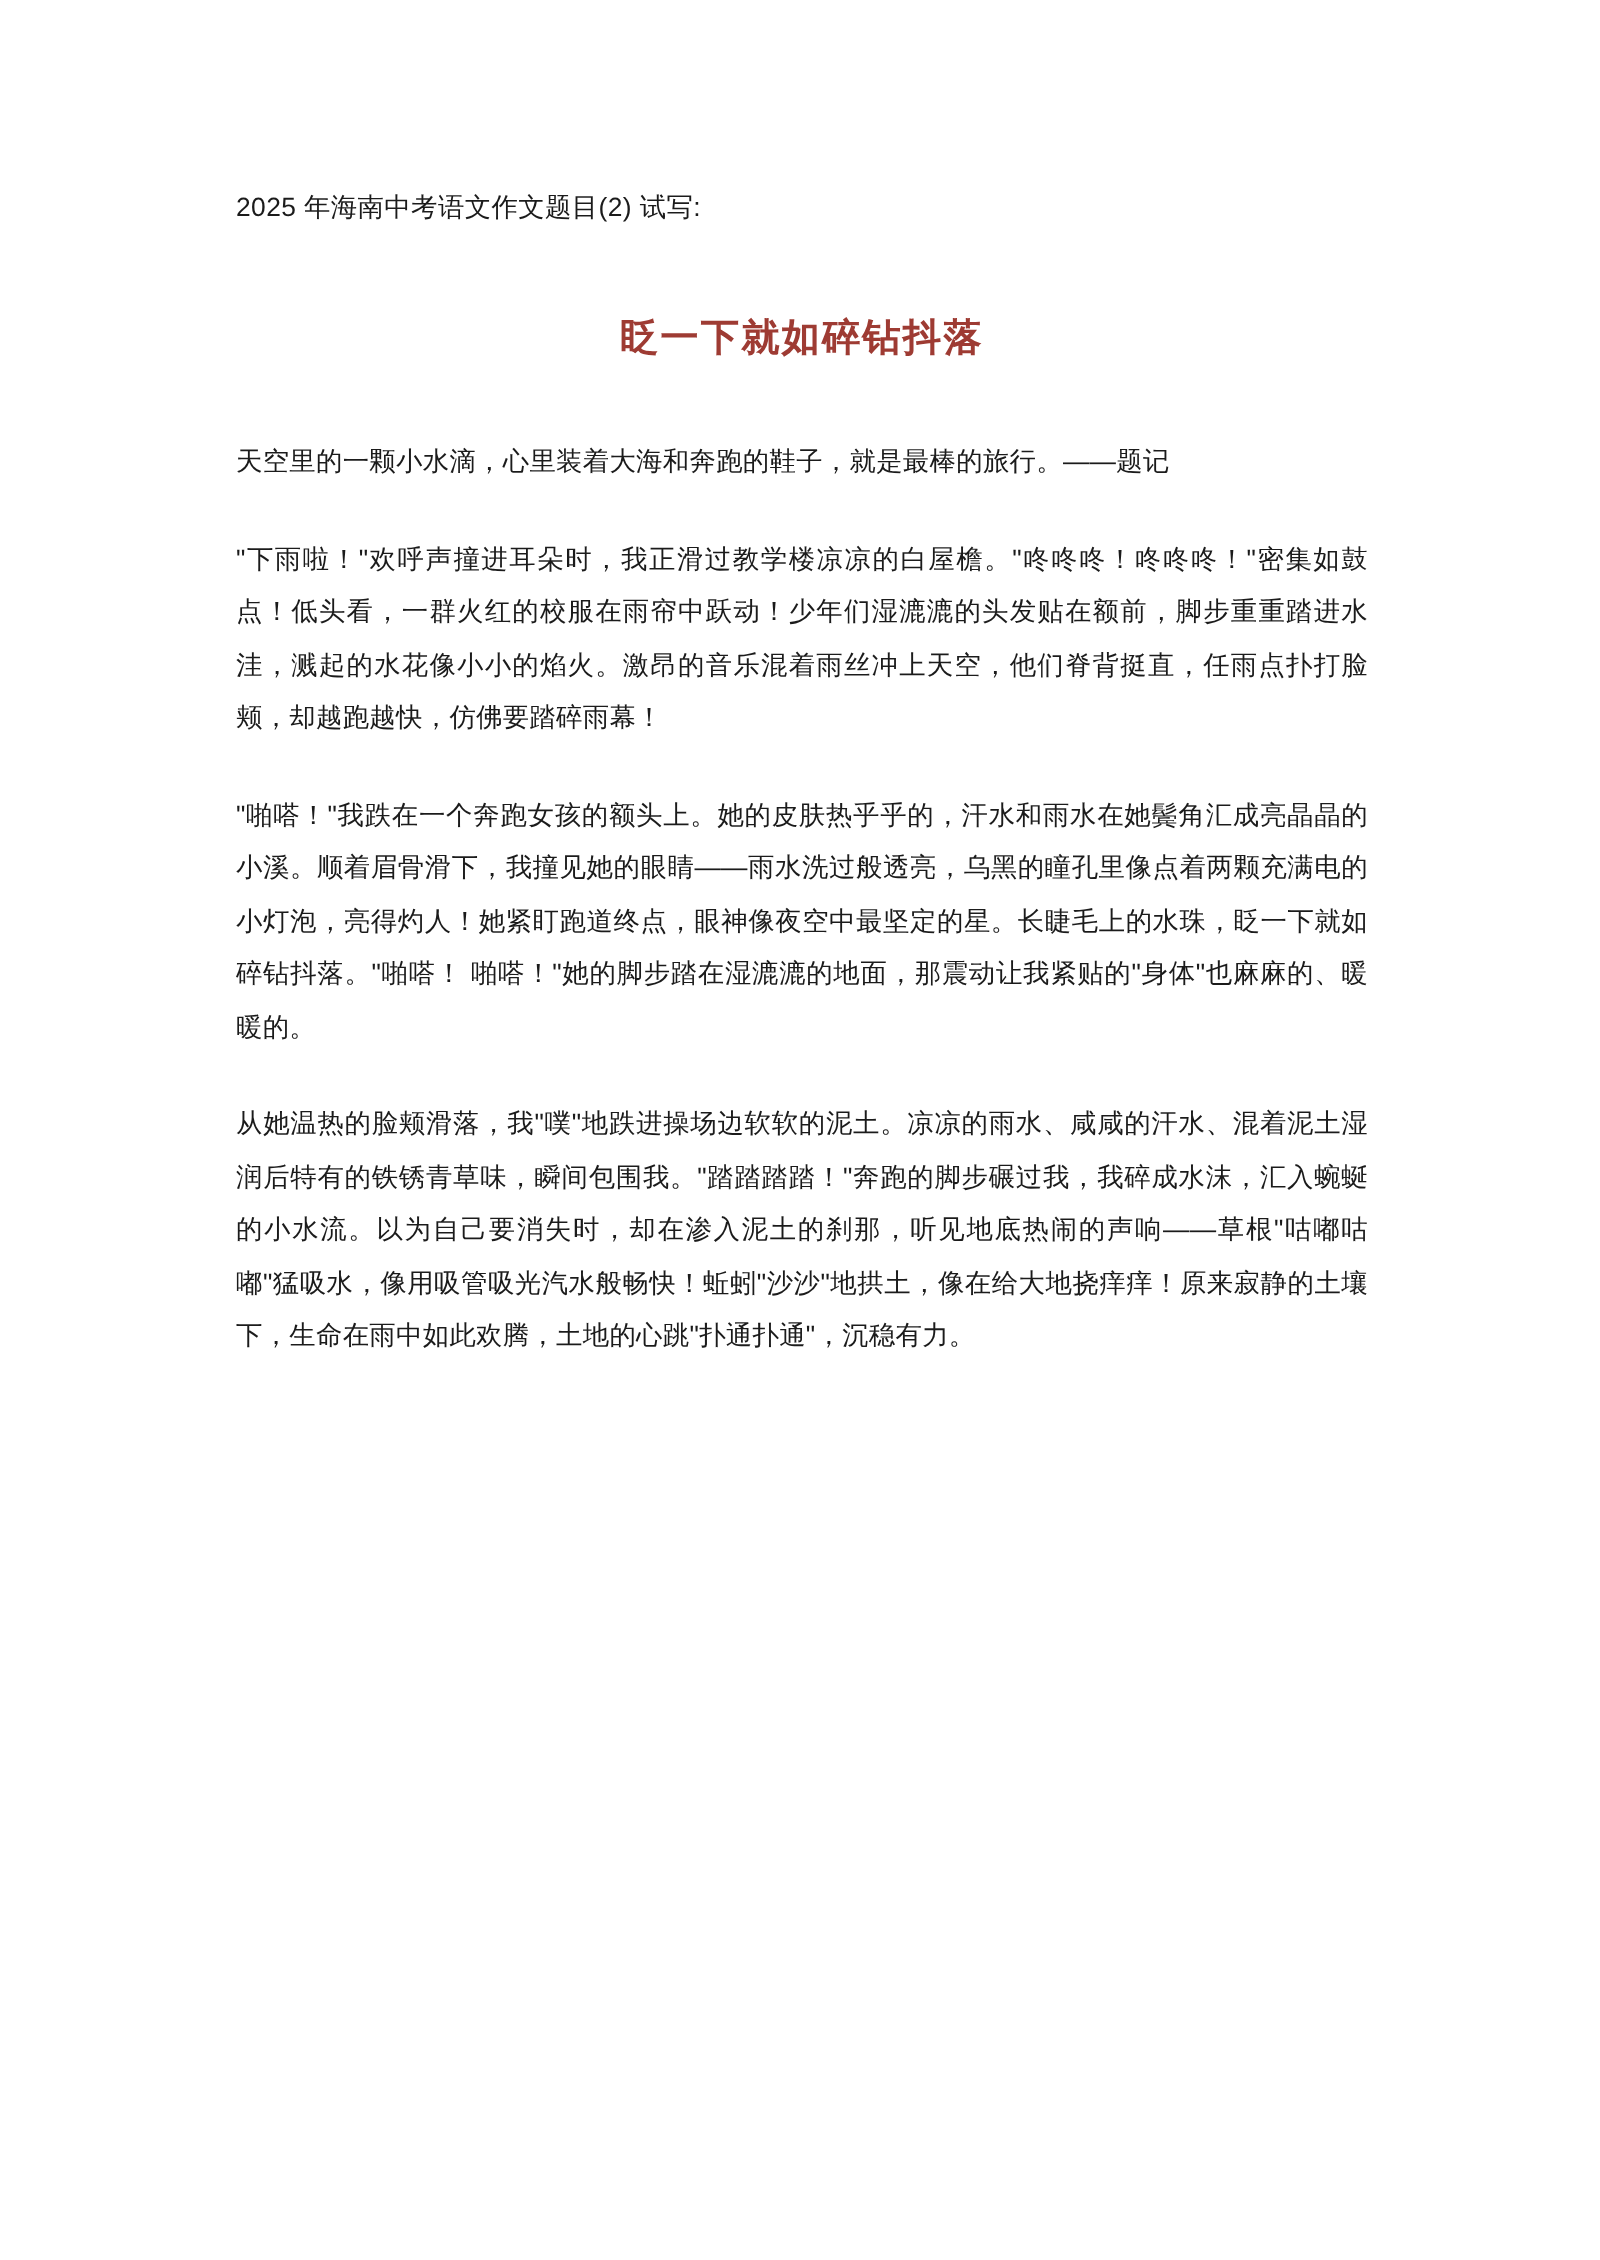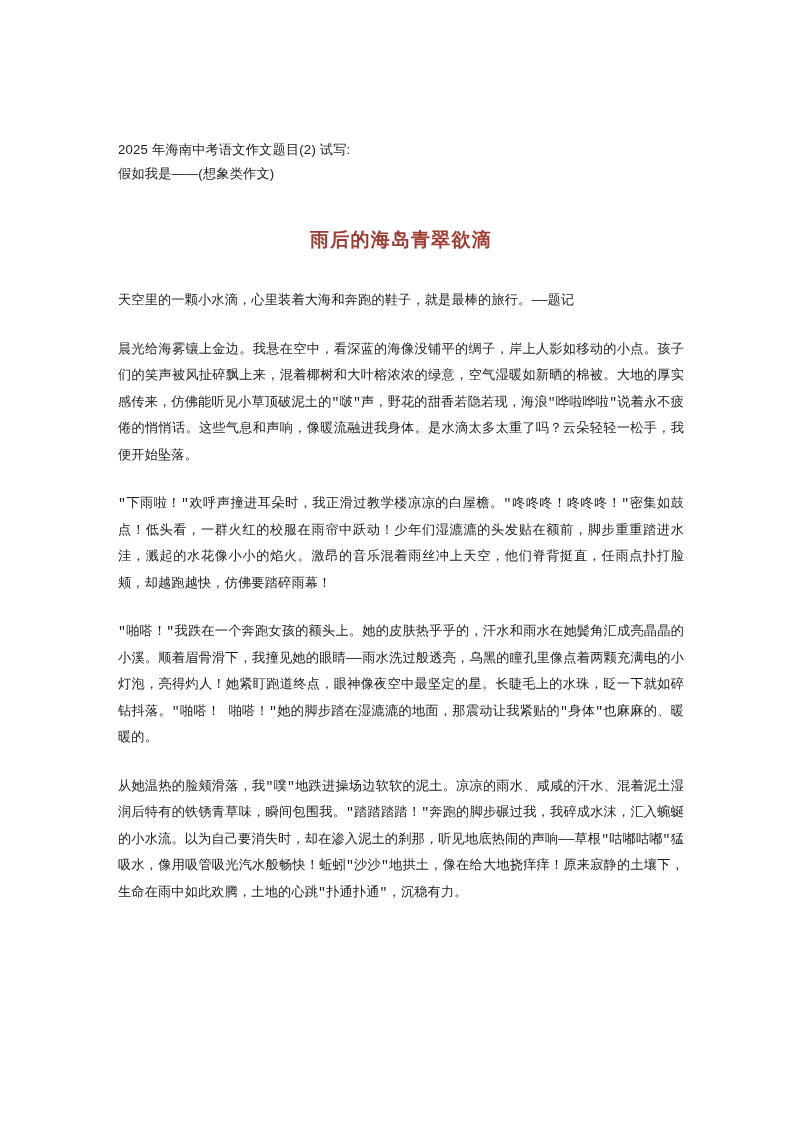--- a/index.html
+++ b/index.html
@@ -21,21 +21,20 @@
     width: 800px;
     height: 1130px;
     background: #ffffff;
     box-sizing: border-box;
   }
   .content {
     position: absolute;
     left: 118px;
     top: 92px;
     width: 566px;
-    margin-top: 46px;
   }
   .prompt-block {
     font-size: 13.2px;
     line-height: 24px;
     color: #1b1b1b;
     letter-spacing: 0.2px;
   }
   .prompt-line {
     display: block;
     white-space: pre-wrap;
@@ -44,21 +43,20 @@
     margin: 40px 0 0 0;
     text-align: center;
     font-size: 19px;
     font-weight: bold;
     color: #9e3b33;
     letter-spacing: 1.2px;
     line-height: 28px;
   }
   .body-text {
     margin-top: 34px;
-    font-family: Liberation Mono, monospace;
   }
   .para {
     font-size: 13.2px;
     line-height: 26.5px;
     color: #1b1b1b;
     margin: 0 0 22px 0;
     text-align: justify;
     text-justify: inter-character;
     letter-spacing: 0.15px;
     word-break: break-all;
@@ -68,28 +66,26 @@
   }
 </style>
 </head>
 <body>
 
 <div class="page">
   <div class="content">
 
     <div class="prompt-block">
       <span class="prompt-line">2025 年海南中考语文作文题目(2) 试写:</span>
-      <span class="prompt-line">假如我是——(想象类作文)</span>
     </div>
 
-    <h1 class="essay-title">雨后的海岛青翠欲滴</h1>
+    <h1 class="essay-title">眨一下就如碎钻抖落</h1>
 
     <div class="body-text">
       <p class="para">天空里的一颗小水滴，心里装着大海和奔跑的鞋子，就是最棒的旅行。——题记</p>
-      <p class="para">晨光给海雾镶上金边。我悬在空中，看深蓝的海像没铺平的绸子，岸上人影如移动的小点。孩子们的笑声被风扯碎飘上来，混着椰树和大叶榕浓浓的绿意，空气湿暖如新晒的棉被。大地的厚实感传来，仿佛能听见小草顶破泥土的"啵"声，野花的甜香若隐若现，海浪"哗啦哗啦"说着永不疲倦的悄悄话。这些气息和声响，像暖流融进我身体。是水滴太多太重了吗？云朵轻轻一松手，我便开始坠落。</p>
       <p class="para">"下雨啦！"欢呼声撞进耳朵时，我正滑过教学楼凉凉的白屋檐。"咚咚咚！咚咚咚！"密集如鼓点！低头看，一群火红的校服在雨帘中跃动！少年们湿漉漉的头发贴在额前，脚步重重踏进水洼，溅起的水花像小小的焰火。激昂的音乐混着雨丝冲上天空，他们脊背挺直，任雨点扑打脸颊，却越跑越快，仿佛要踏碎雨幕！</p>
       <p class="para">"啪嗒！"我跌在一个奔跑女孩的额头上。她的皮肤热乎乎的，汗水和雨水在她鬓角汇成亮晶晶的小溪。顺着眉骨滑下，我撞见她的眼睛——雨水洗过般透亮，乌黑的瞳孔里像点着两颗充满电的小灯泡，亮得灼人！她紧盯跑道终点，眼神像夜空中最坚定的星。长睫毛上的水珠，眨一下就如碎钻抖落。"啪嗒！ 啪嗒！"她的脚步踏在湿漉漉的地面，那震动让我紧贴的"身体"也麻麻的、暖暖的。</p>
       <p class="para">从她温热的脸颊滑落，我"噗"地跌进操场边软软的泥土。凉凉的雨水、咸咸的汗水、混着泥土湿润后特有的铁锈青草味，瞬间包围我。"踏踏踏踏！"奔跑的脚步碾过我，我碎成水沫，汇入蜿蜒的小水流。以为自己要消失时，却在渗入泥土的刹那，听见地底热闹的声响——草根"咕嘟咕嘟"猛吸水，像用吸管吸光汽水般畅快！蚯蚓"沙沙"地拱土，像在给大地挠痒痒！原来寂静的土壤下，生命在雨中如此欢腾，土地的心跳"扑通扑通"，沉稳有力。</p>
 
     </div>
 
   </div>
 </div>
 
 </body></html>

